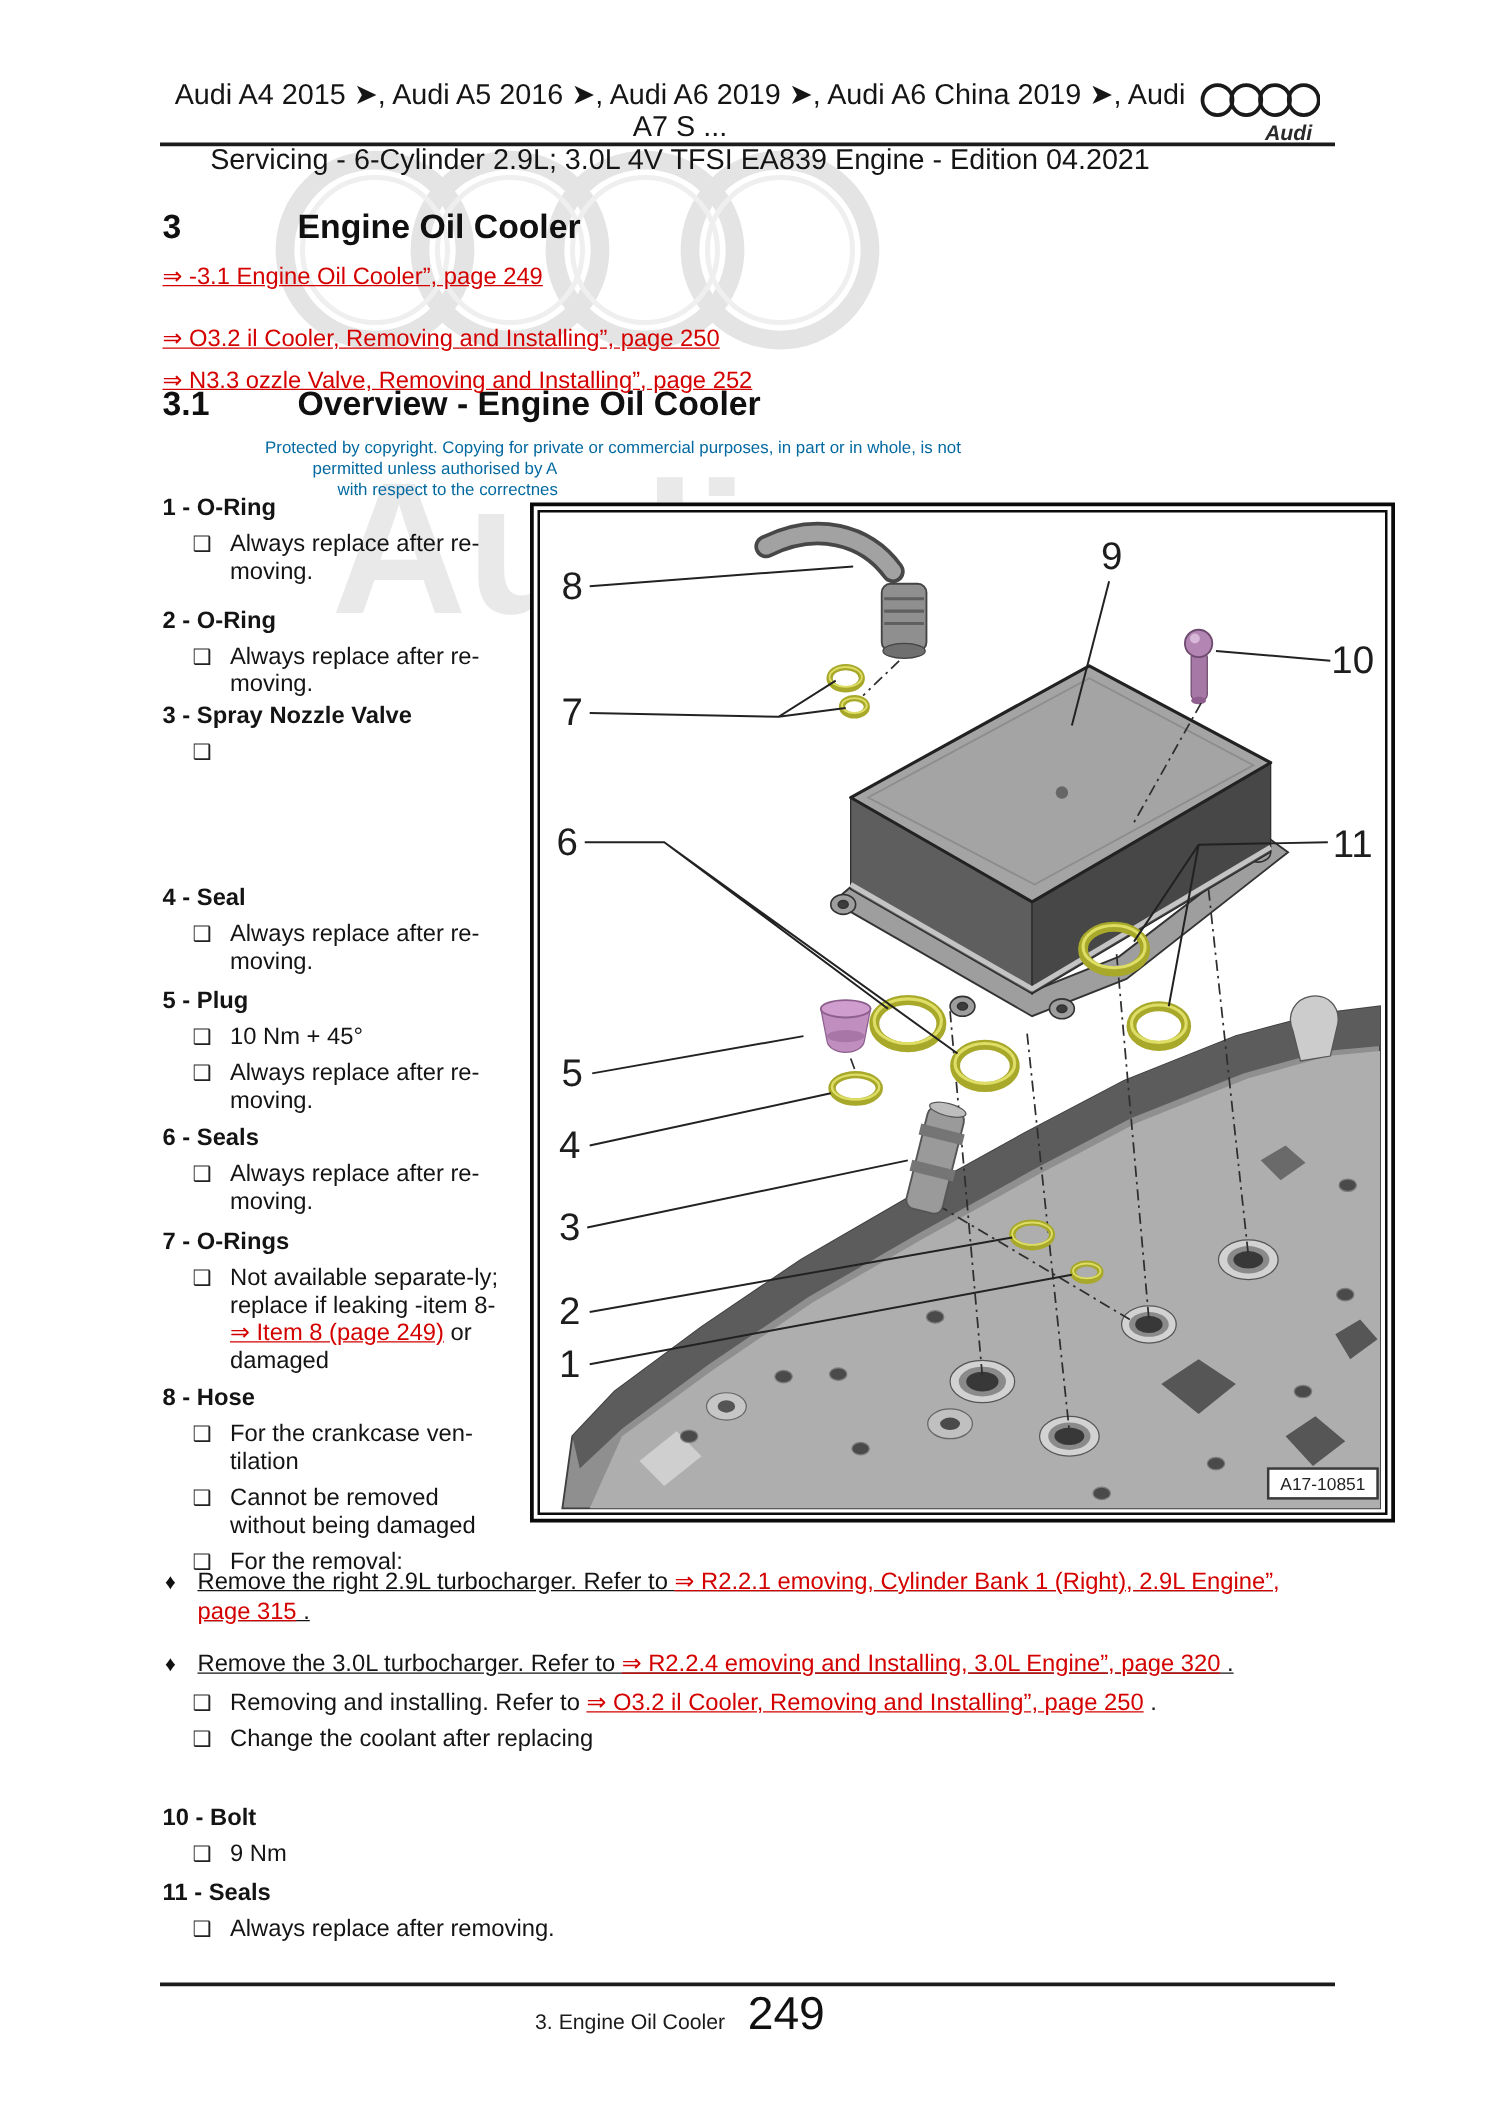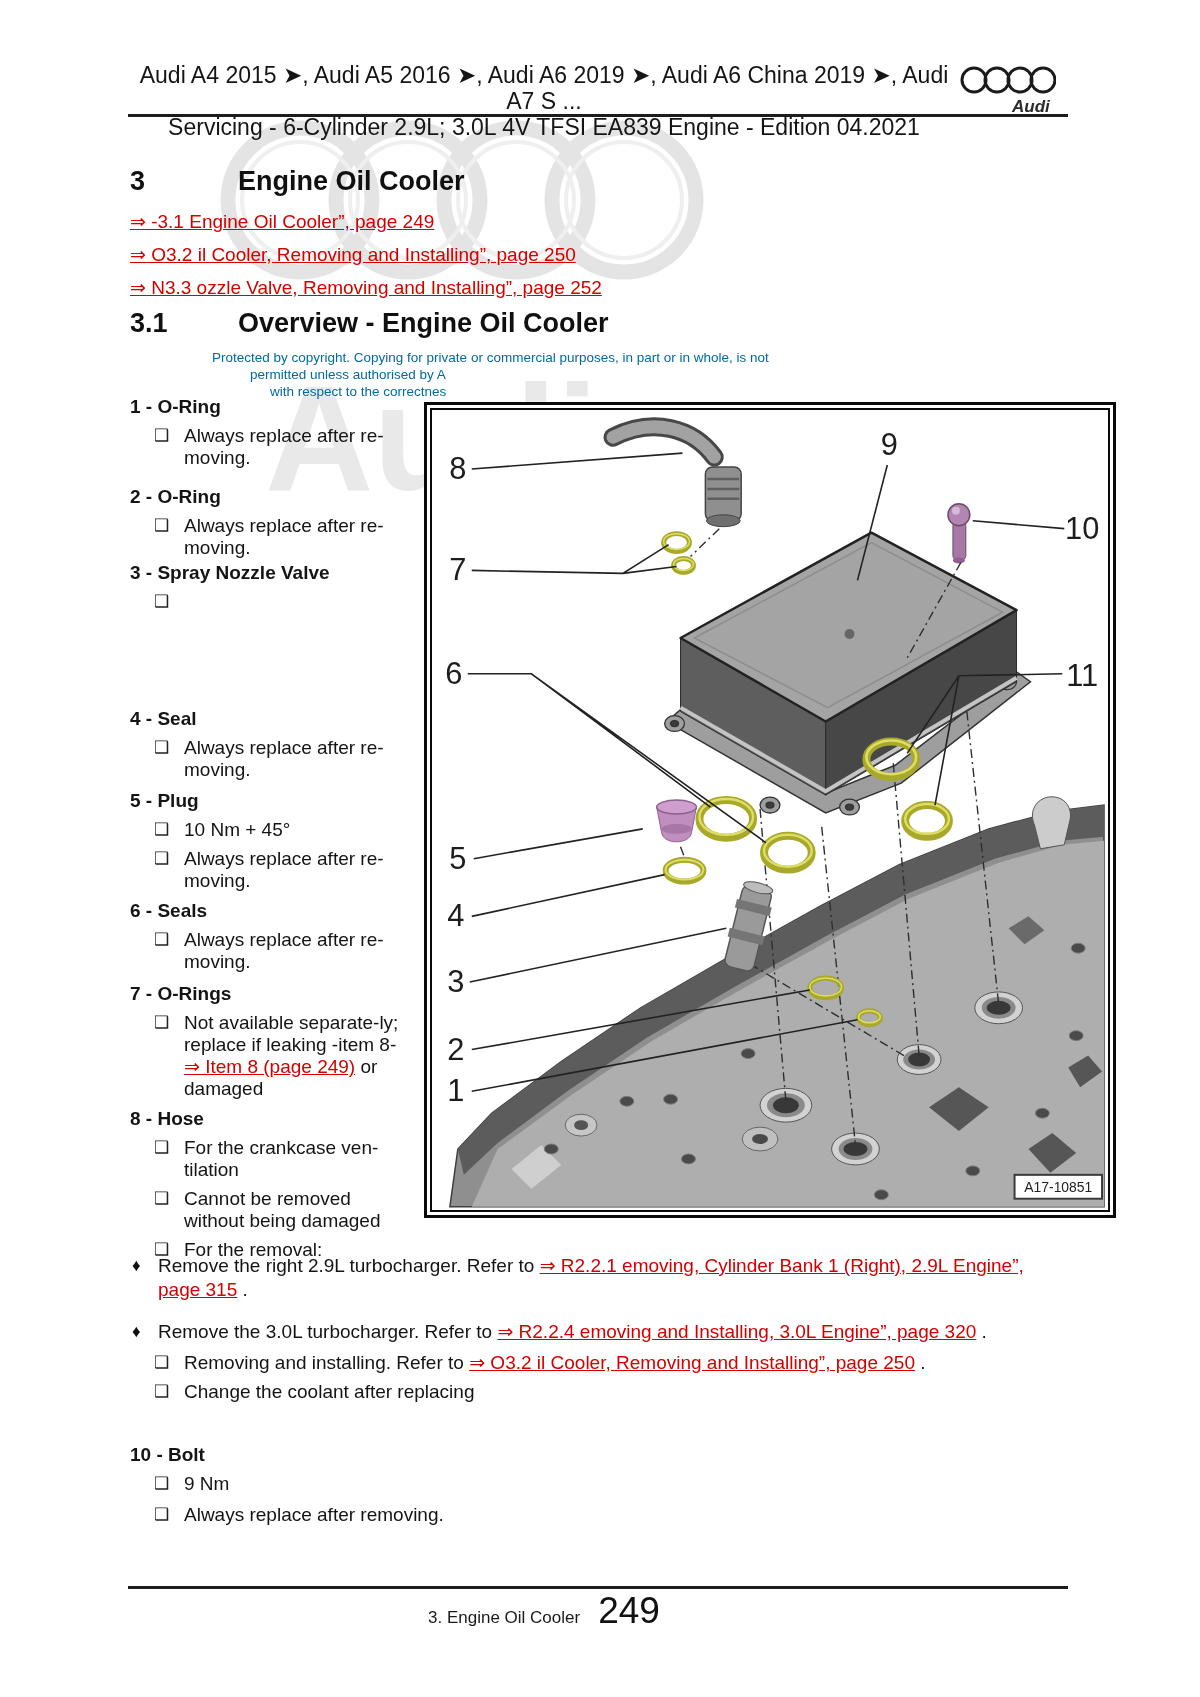--- a/index.html
+++ b/index.html
@@ -24,21 +24,21 @@
   .pitem{left:130px;width:292px;z-index:4;}
   .ptitle{font-size:19px;font-weight:bold;line-height:22px;margin-bottom:7px;white-space:nowrap;}
   .prow{display:flex;gap:13px;padding-left:24px;margin-bottom:7px;}
   .cb{flex:0 0 17px;font-size:17px;line-height:22px;color:#222;}
   .ptxt{width:216px;font-size:19px;line-height:22px;}
   
   .bitem{left:130px;width:950px;z-index:4;}
   .bitem .ptxt{width:880px;}
   .note{left:132px;width:952px;display:flex;gap:14px;font-size:19px;line-height:24px;z-index:4;}
   .di{flex:0 0 12px;font-size:17px;color:#111;}
-  .ntxt{width:900px;}
+  .ntxt{width:900px;text-decoration:underline;}
   
   .fig{top:402px;left:424px;width:692px;height:816px;border:3px solid #0a0a0a;padding:3px;
        background:#fff;box-sizing:border-box;z-index:5;}
   .fig-inner{border:2px solid #0a0a0a;width:100%;height:100%;box-sizing:border-box;}
   .fig svg{display:block;width:100%;height:100%;}
   .co{font-size:31px;fill:#1d1d1d;}
   
   .frule{left:128px;width:940px;height:3px;background:#1c1c1c;}
   .floor{top:1590px;left:428px;width:630px;display:flex;
          align-items:baseline;gap:18px;}
@@ -80,21 +80,21 @@
     <text x="52" y="54" font-size="17" font-weight="bold" font-style="italic" fill="#2a2a2a">Audi</text>
   </svg>
   <div class="abs hrule" style="top:114px"></div>
 
   <div class="abs h2" style="top:166px;left:130px;width:700px;height:34px">
     <span class="hnum">3</span>
     <span class="htit">Engine Oil Cooler</span>
   </div>
 
   <div class="abs" style="top:211px;left:130px;z-index:4">
-    <a class="toplink rl" style="margin-bottom:11px" href="#">⇒ -3.1  Engine Oil Cooler”, page 249</a>
+    <a class="toplink rl" style="margin-bottom:28px" href="#">⇒ -3.1  Engine Oil Cooler”, page 249</a>
     <a class="toplink rl" style="margin-bottom:11px" href="#">⇒ O3.2 il Cooler, Removing and Installing”, page 250</a>
     <a class="toplink rl" href="#">⇒ N3.3 ozzle Valve, Removing and Installing”, page 252</a>
   </div>
 
   <div class="abs h2" style="top:308px;left:130px;width:700px;height:34px">
     <span class="hnum">3.1</span>
     <span class="htit">Overview - Engine Oil Cooler</span>
   </div>
 
   <div class="abs wm-copy" style="top:350px;left:212px">Protected by copyright. Copying for private or commercial purposes, in part or in whole, is not</div>
@@ -378,20 +378,21 @@
 
   <div class="abs bitem" style="top:1444px">
     <div class="ptitle">10 - Bolt</div>
     <div class="prow">
       <span class="cb">❑</span>
       <span class="ptxt"><span>9 Nm</span></span>
     </div>
   </div>
 
   <div class="abs bitem" style="top:1504px">
+    <div class="ptitle">11 - Seals</div>
     <div class="prow">
       <span class="cb">❑</span>
       <span class="ptxt"><span>Always replace after removing.</span></span>
     </div>
   </div>
 
   <div class="abs frule" style="top:1586px"></div>
   <div class="abs floor">
     <span class="fsec">3. Engine Oil Cooler</span>
     <span class="fpage">249</span>

